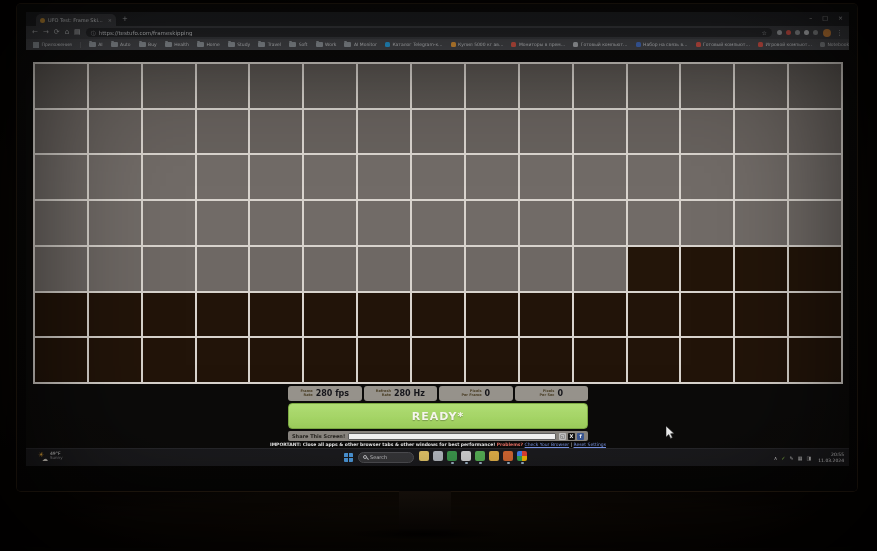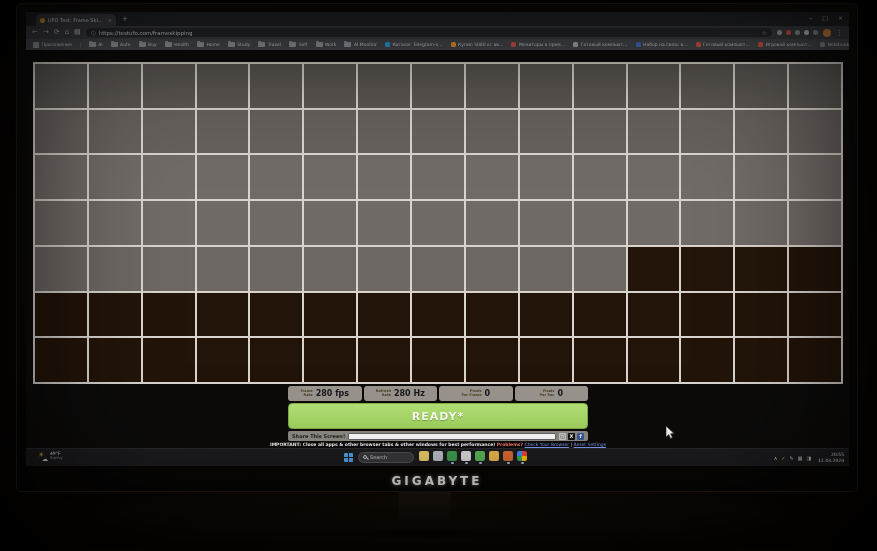--- a/index.html
+++ b/index.html
@@ -493,19 +493,18 @@
           </span>
         </div>
       </div>
 
       <svg class="cursor" width="9" height="13" viewBox="0 0 9 13">
         <polygon points="0,0 0,11 2.8,8.6 4.6,12.4 6.4,11.5 4.6,7.8 8,7.4" fill="#f5f5f5" stroke="#333" stroke-width="0.6"></polygon>
       </svg>
       <div class="screen-vig"></div>
     </div>
 
-    <div class="brand">GIGABYTE</div>
   </div>
 
   <div class="stand"></div>
   <div class="stand-base"></div>
   <div class="photo-vig"></div>
 </div>
 
 </body></html>

